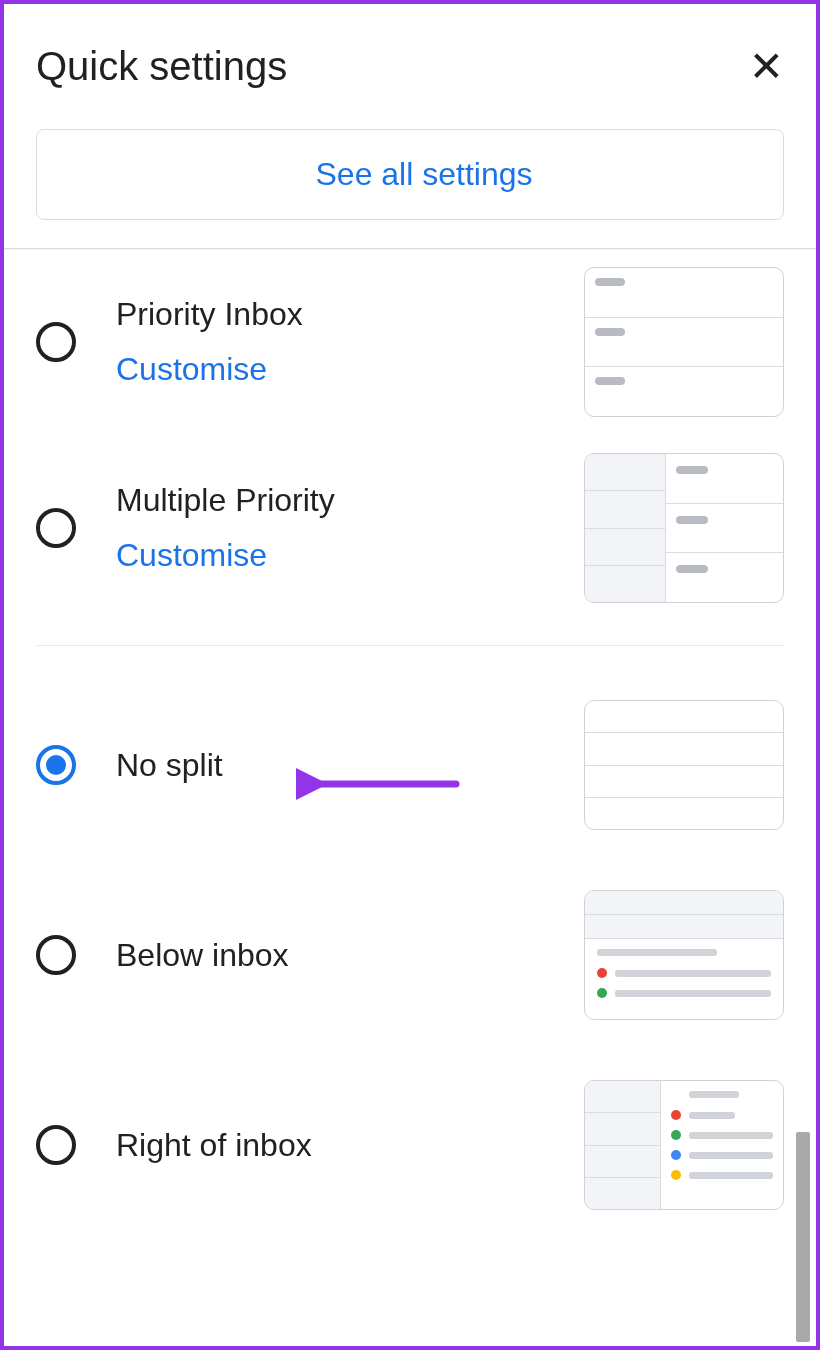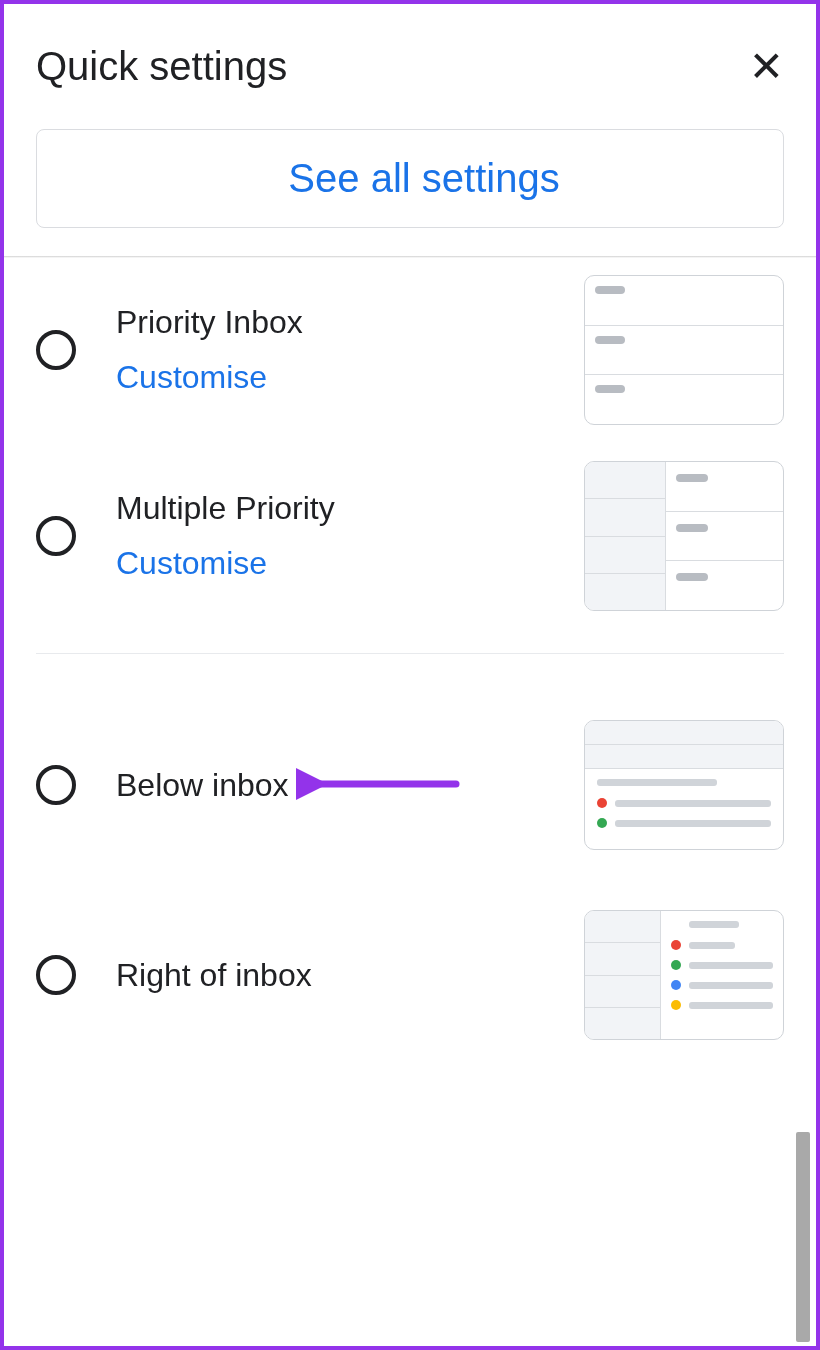--- a/index.html
+++ b/index.html
@@ -44,21 +44,21 @@
       margin: 16px 32px 28px 32px;
       border: 1px solid #dadce0;
       border-radius: 8px;
       padding: 26px 0;
       text-align: center;
       background: #ffffff;
       cursor: pointer;
     }
     .see-all-btn span {
       color: #1a73e8;
-      font-size: 40px;
+      font-size: 32px;
       font-weight: 500;
       margin-left: 28px;
     }
     .divider-shadow {
       height: 2px;
       background: linear-gradient(to bottom, rgba(0,0,0,0.18), rgba(0,0,0,0));
       margin-bottom: 0;
     }
     .option-row {
       display: flex;
@@ -367,20 +367,32 @@
 
   <svg class="arrow-annotation" width="170" height="40" viewBox="0 0 170 40">
     <defs>
       <marker id="arrowhead" markerWidth="8" markerHeight="8" refX="2" refY="4" orient="auto">
         <polygon points="8 0, 0 4, 8 8" fill="#9333ea"></polygon>
       </marker>
     </defs>
     <line x1="160" y1="20" x2="18" y2="20" stroke="#9333ea" stroke-width="7" marker-end="url(#arrowhead)" stroke-linecap="round"></line>
   </svg>
 
+  <div class="option-row" style="padding-top:30px;">
+    <div class="radio selected"></div>
+    <div class="option-text">
+      <div class="option-label-single">No split</div>
+    </div>
+    <div class="preview pv-nosplit small">
+      <div class="pv-line"></div>
+        <div class="pv-line"></div>
+        <div class="pv-line"></div>
+        <div class="pv-line"></div>
+    </div>
+  </div>
 
   <div class="option-row" style="padding-top:42px;">
     <div class="radio"></div>
     <div class="option-text">
       <div class="option-label-single">Below inbox</div>
     </div>
     <div class="preview pv-below small">
       <div class="pv-top">
         <div class="pv-c"></div>
           <div class="pv-c"></div>

